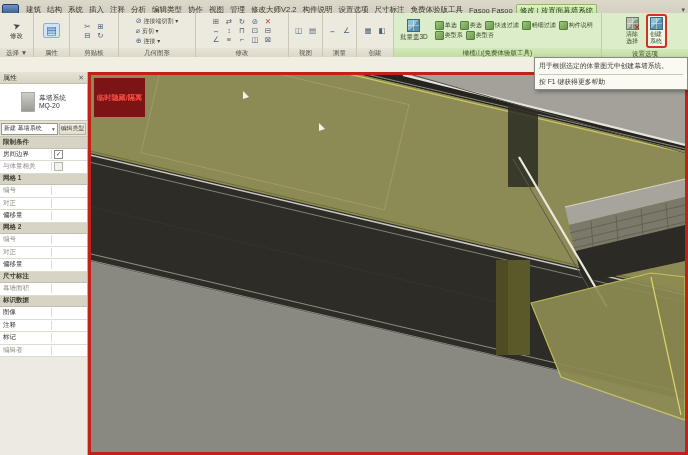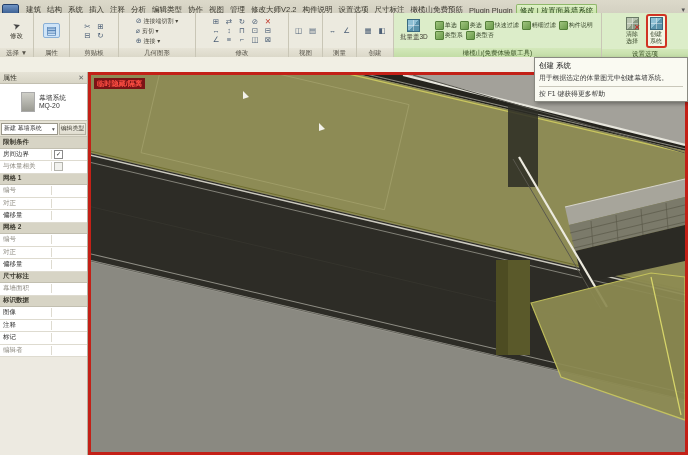--- a/index.html
+++ b/index.html
@@ -79,21 +79,21 @@
   .prow .pval{flex:1;height:100%;display:flex;align-items:center;padding-left:2px;}
   .psec{height:10.5px;background:#d7d4c5;display:flex;align-items:center;padding-left:3px;
         font-size:6.5px;font-weight:bold;color:#3c3a30;border-bottom:1px solid #c2bfb0;}
   .cb{width:7px;height:7px;border:1px solid #8a8a8a;background:#fff;font-size:6px;line-height:6px;
       text-align:center;color:#2a2a2a;}
   .cb.off{background:#f2f2ee;border-color:#b5b5ae;}
   
   .viewport{position:absolute;top:72px;left:88px;right:0;bottom:0;border:3px solid #c32017;
             box-sizing:border-box;background:#9c9a92;}
   .badge{position:absolute;left:3px;top:3px;background:#7c1416;color:#ff4f43;font-size:7.2px;
-         font-weight:bold;padding:1px 3px;line-height:9px;white-space:nowrap;}
+         font-weight:bold;padding:15px 3px;line-height:9px;white-space:nowrap;}
   
   .tooltip{position:absolute;left:534px;top:57px;width:154px;background:#fafaf2;
            border:1px solid #8a8a82;box-shadow:2px 2px 4px #00000055;z-index:50;
            font-size:7px;color:#2a2a2a;box-sizing:border-box;padding:3px 4px 2px 4px;}
   .tt-title{font-size:7.5px;color:#222;margin-bottom:2px;white-space:nowrap;}
   .tt-body{font-size:6.8px;color:#3a3a3a;white-space:nowrap;overflow:hidden;margin-bottom:3px;}
   .tt-hr{border-top:1px solid #c9c7ba;margin:2px 0;}
   .tt-foot{font-size:6.8px;color:#3a3a3a;white-space:nowrap;}
 </style>
 </head>
@@ -109,22 +109,22 @@
       <span class="tab">注释</span>
       <span class="tab">分析</span>
       <span class="tab">编辑类型</span>
       <span class="tab">协作</span>
       <span class="tab">视图</span>
       <span class="tab">管理</span>
       <span class="tab">修改大师V2.2</span>
       <span class="tab">构件说明</span>
       <span class="tab">设置选项</span>
       <span class="tab">尺寸标注</span>
-      <span class="tab">橄榄山免费预筋</span>
-      <span class="tab">Plugin Plugin</span>
+      <span class="tab">免费体验版工具</span>
+      <span class="tab">Fasoo Fasoo</span>
     </div>
   <span class="tab active">修改 | 放置面幕墙系统</span>
   <span class="tab-more">▾</span>
 </div>
 
 <div class="ribbon">
 
   <div class="panel" style="width:33px">
     <div class="content">
       <div class="bigbtn">
@@ -440,17 +440,16 @@
     <rect x="405" y="185" width="34" height="95" fill="#5a592a"></rect>
     <rect x="405" y="185" width="12" height="95" fill="#4d4c22"></rect>
 
     <polygon points="152,16 158,22 152,24" fill="#f2f1ea"></polygon>
     <polygon points="228,48 234,54 228,56" fill="#f2f1ea"></polygon>
   </svg>
   <div class="badge">临时隐藏/隔离</div>
 </div>
 
 <div class="tooltip">
-  <div class="tt-title">创建 系统</div>
   <div class="tt-body">用于根据选定的体量图元中创建幕墙系统。</div>
   <div class="tt-hr"></div>
   <div class="tt-foot">按 F1 键获得更多帮助</div>
 </div>
 
 </body></html>

